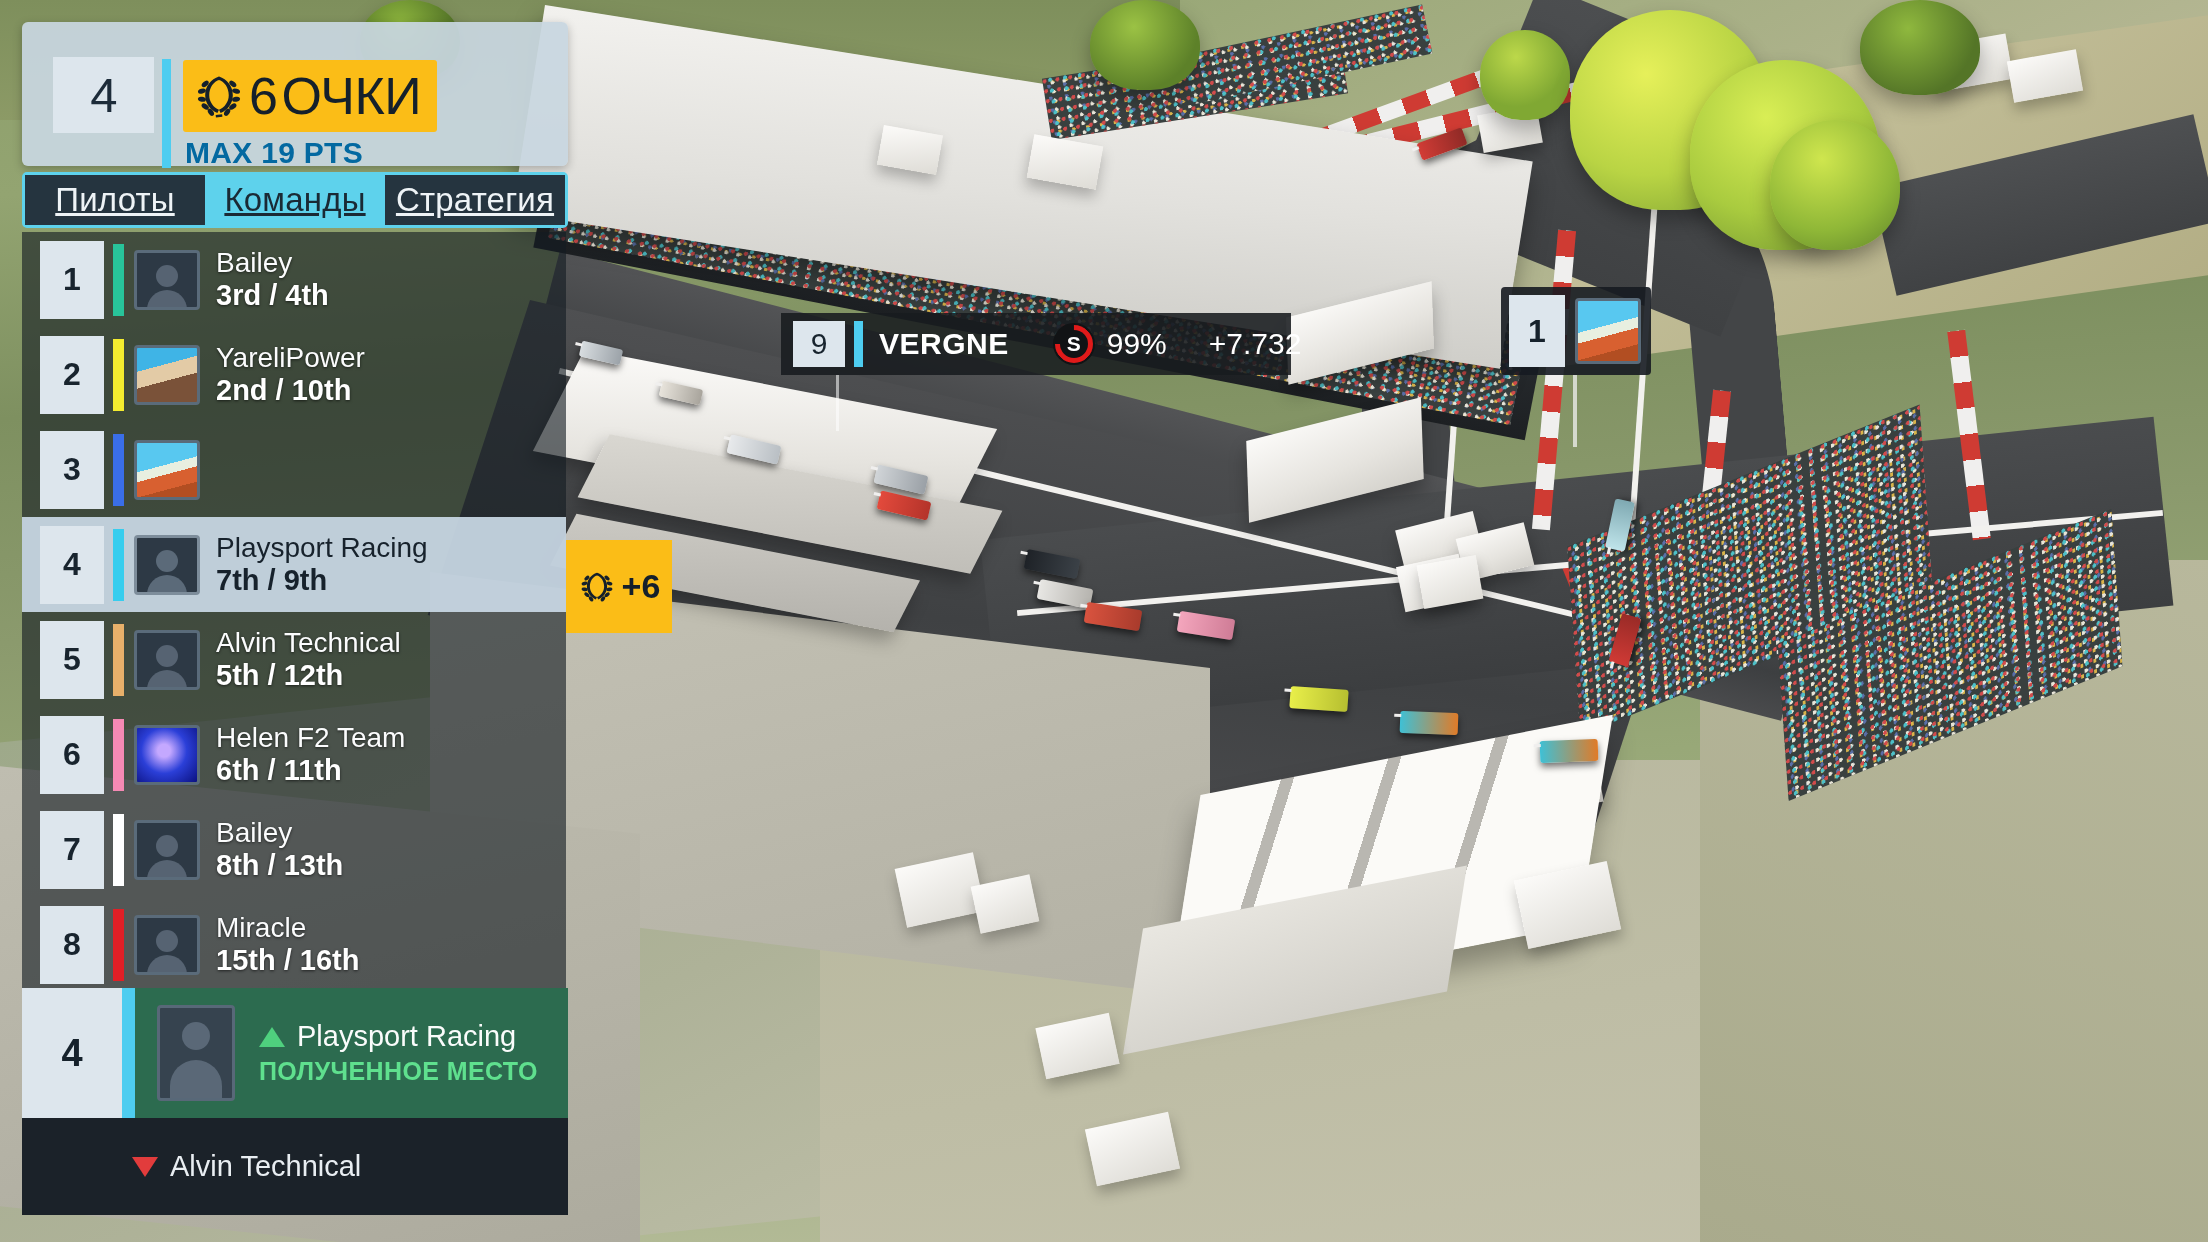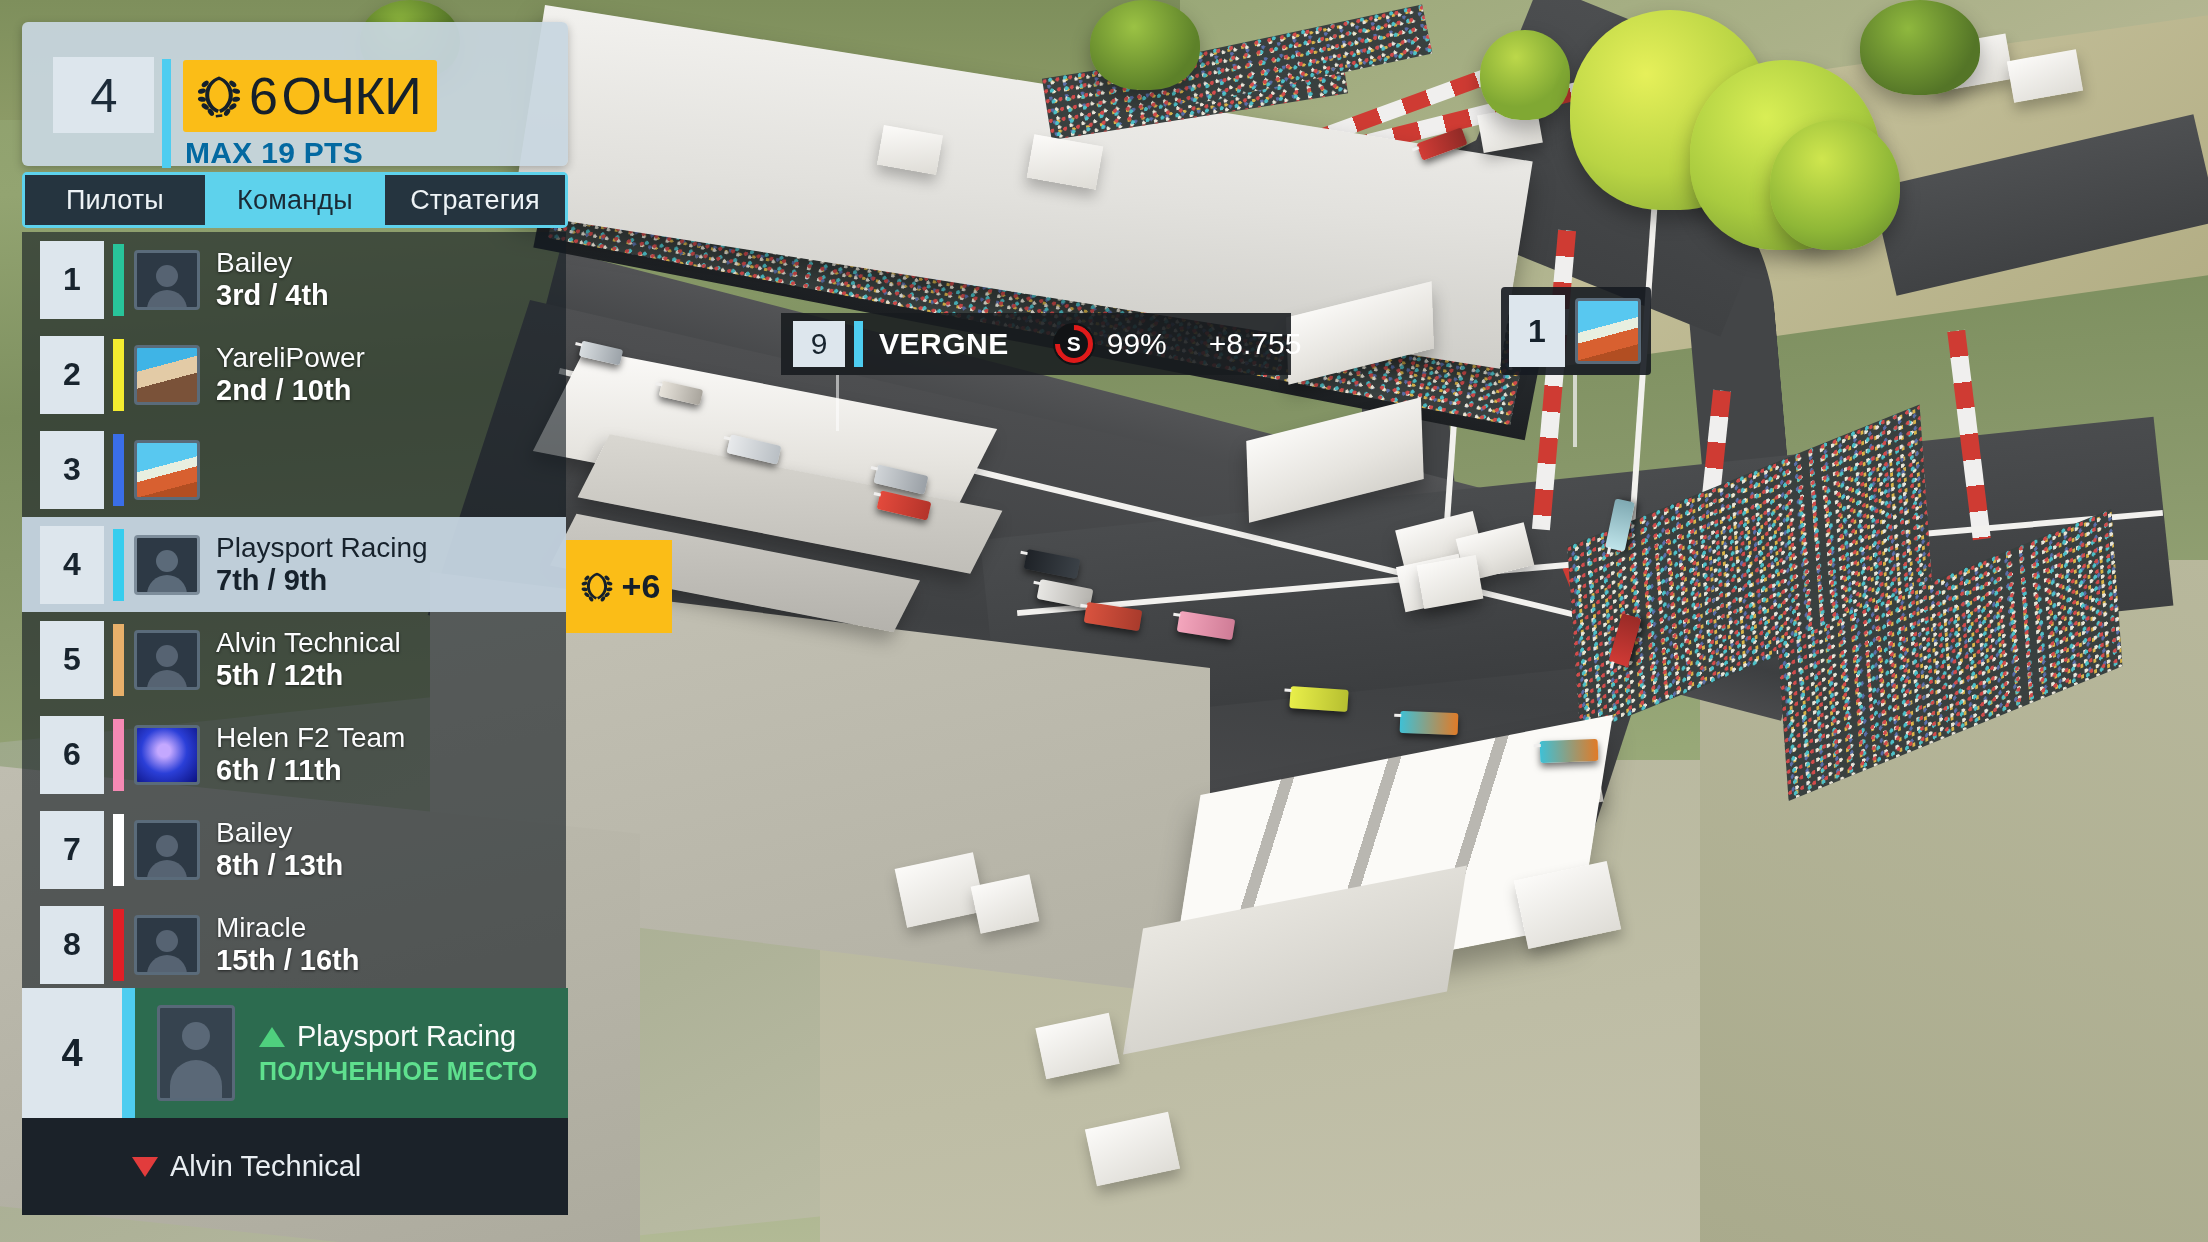--- a/index.html
+++ b/index.html
@@ -217,21 +217,21 @@
   }
 
   
   .tabbar {
     position:absolute; left:22px; top:172px; width:546px; height:56px;
     background:#5ed2ec; border:3px solid #5ed2ec; border-radius:5px;
     display:flex;
   }
   .tab {
     flex:1; display:flex; align-items:center; justify-content:center;
-    font-size:27px; color:#eef3f6; background:#25343f; letter-spacing:.2px;
+    font-size:33px; color:#eef3f6; background:#25343f; letter-spacing:.2px;text-decoration:underline;
   }
   .tab.sel { background:#5ed2ec; color:#1a2a35; }
 
   
   .list-panel {
     position:absolute; left:22px; top:232px; width:544px; height:760px;
     background:rgba(20,27,34,.62);
     overflow:hidden;
   }
   .row {
@@ -634,21 +634,21 @@
 
   <div class="driver-tip">
     <div class="dt-pos">9</div>
     <div class="dt-bar"></div>
     <div class="dt-name">VERGNE</div>
     <div class="tyre">
       <span class="ring"></span>
       <span class="lt">S</span>
     </div>
     <div class="dt-wear">99%</div>
-    <div class="dt-gap">+8.755</div>
+    <div class="dt-gap">+7.732</div>
   </div>
 
   <div class="marker">
     <div class="mk-num">1</div>
     <div class="mk-av"></div>
   </div>
 
 </div>
 
 </body></html>

